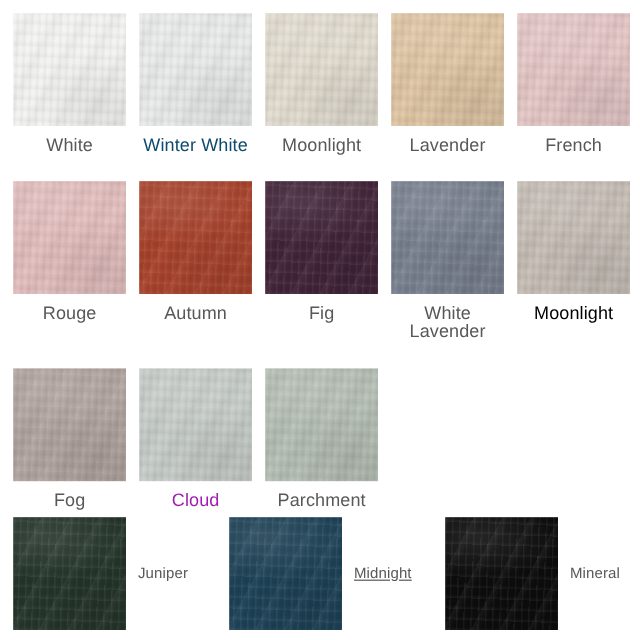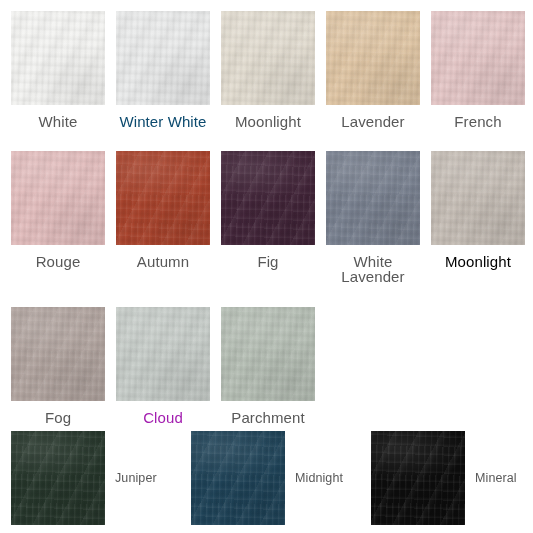--- a/index.html
+++ b/index.html
@@ -254,21 +254,21 @@
         <span class="tex-c"></span>
       </div>
       <div class="swatch-label-side" style="color: rgb(88, 88, 88);">Juniper</div>
     </div>
     <div class="swatch-cell-wide">
       <div class="swatch-chip" style="background-color: rgb(30, 66, 87);">
         <span class="tex-a"></span>
         <span class="tex-b"></span>
         <span class="tex-c"></span>
       </div>
-      <div class="swatch-label-side" style="color: rgb(88, 88, 88);">Midnight</div>
+      <div class="swatch-label-side" style="color: rgb(88, 88, 88); text-decoration: underline;">Midnight</div>
     </div>
     <div class="swatch-cell-wide">
       <div class="swatch-chip" style="background-color: rgb(12, 12, 12);">
         <span class="tex-a"></span>
         <span class="tex-b"></span>
         <span class="tex-c"></span>
       </div>
       <div class="swatch-label-side" style="color: rgb(88, 88, 88);">Mineral</div>
     </div>
   </div>

